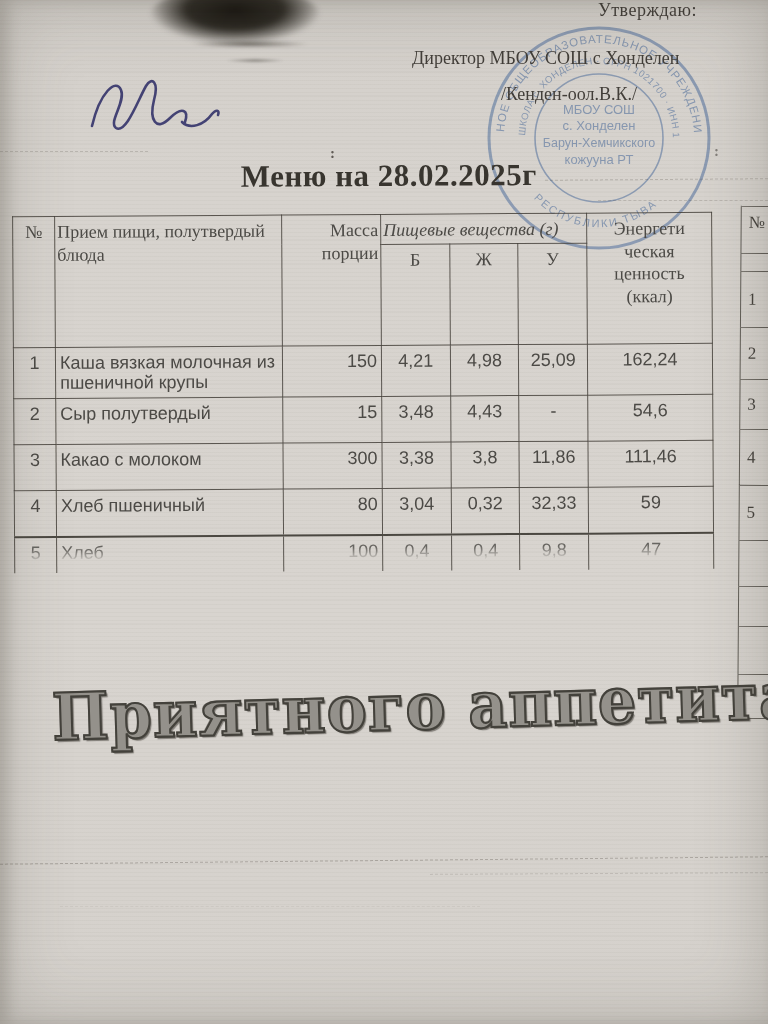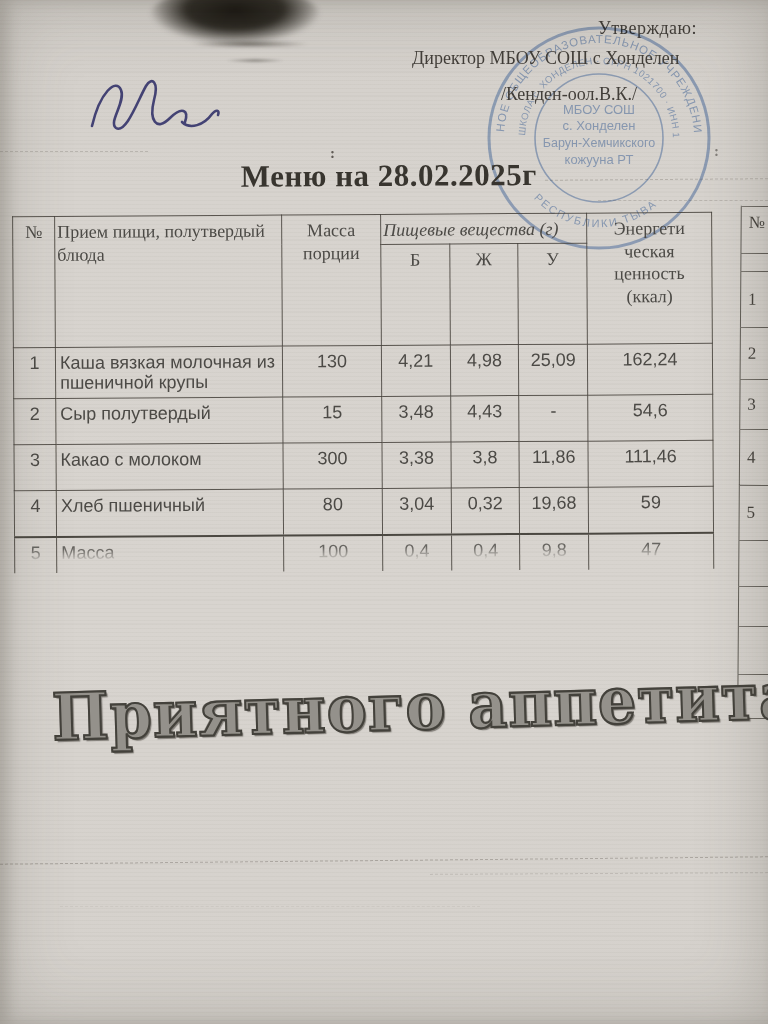--- a/index.html
+++ b/index.html
@@ -22,40 +22,40 @@
         filter:blur(2.5px);}
   .blob2{position:absolute;left:190px;top:40px;width:120px;height:8px;border-radius:50%;
         background:radial-gradient(ellipse,rgba(40,36,30,.55),transparent 70%);filter:blur(1.5px);}
   .blob3{position:absolute;left:225px;top:58px;width:60px;height:5px;border-radius:50%;
         background:radial-gradient(ellipse,rgba(40,36,30,.4),transparent 70%);filter:blur(1px);}
 
   
   .dash{position:absolute;border-top:1px dashed rgba(72,66,58,.4);height:0;}
   .colon{position:absolute;color:rgba(55,50,44,.75);font-size:15px;font-weight:bold;}
 
-  .approve{position:absolute;left:598px;top:0px;font-size:18px;color:#403c37;letter-spacing:.5px;margin-top:18px;}
+  .approve{position:absolute;left:598px;top:0px;font-size:18px;color:#403c37;letter-spacing:.5px;}
   .director{position:absolute;left:412px;top:48px;font-size:18px;color:#423e39;white-space:nowrap;}
   .signame{position:absolute;left:501px;top:84px;font-size:18px;color:#423e39;}
 
   .stamp{position:absolute;left:478px;top:12px;mix-blend-mode:multiply;opacity:.85;}
   .signature{position:absolute;left:86px;top:70px;mix-blend-mode:multiply;}
 
   .content{position:absolute;left:13px;top:158px;width:702px;transform:rotate(-.35deg);}
   .title{font-size:31px;font-weight:bold;color:#38352f;text-align:center;margin:0 0 20px 0;
          transform:translateX(26px);letter-spacing:.5px;}
 
   table.menu{border-collapse:collapse;width:700px;table-layout:fixed;
          color:#4c4a46;}
   table.menu td,table.menu th{border:1.3px solid rgba(68,64,58,.85);vertical-align:top;
          font-weight:normal;overflow:hidden;}
   table.menu th{font-family:"Liberation Serif",serif;font-size:18px;padding:4px 2px 2px 2px;line-height:1.25;}
   table.menu td{font-family:"Liberation Sans",sans-serif;font-size:18px;padding:5px 4px 4px 4px;line-height:1.15;}
   .c-num{width:37px;text-align:center;}
   .c-name{width:222px;text-align:left;}
-  .c-mass{width:94px;text-align:center;border-radius:18px;}
+  .c-mass{width:94px;text-align:right;border-radius:18px;}
   .c-b,.c-zh,.c-u{width:77px;text-align:center;}
   .c-kcal{width:120px;text-align:center;}
   tr.hdr2 th{height:94px;}
   tr.body td{height:36px;}
   tr.r4 td{border-bottom:2.2px solid rgba(60,56,50,.9);}
   tr.cut td{border-bottom:none;height:26px;}
   tr.cut span{display:inline-block;
       -webkit-mask-image:linear-gradient(180deg,#000 30%,rgba(0,0,0,.35) 70%,transparent 100%);
       mask-image:linear-gradient(180deg,#000 30%,rgba(0,0,0,.35) 70%,transparent 100%);
       opacity:.8;}
@@ -142,21 +142,21 @@
       </tr>
       <tr class="hdr2">
         <th class="c-b" style="text-align:center;">Б</th>
         <th class="c-zh" style="text-align:center;">Ж</th>
         <th class="c-u" style="text-align:center;">У</th>
       </tr>
 
       <tr class="body">
         <td class="c-num">1</td>
         <td class="c-name">Каша вязкая молочная из пшеничной крупы</td>
-        <td class="c-mass">130</td>
+        <td class="c-mass">150</td>
         <td class="c-b">4,21</td>
         <td class="c-zh">4,98</td>
         <td class="c-u">25,09</td>
         <td class="c-kcal">162,24</td>
       </tr>
       <tr class="body">
         <td class="c-num">2</td>
         <td class="c-name">Сыр полутвердый</td>
         <td class="c-mass">15</td>
         <td class="c-b">3,48</td>
@@ -172,26 +172,26 @@
         <td class="c-zh">3,8</td>
         <td class="c-u">11,86</td>
         <td class="c-kcal">111,46</td>
       </tr>
       <tr class="body r4">
         <td class="c-num">4</td>
         <td class="c-name">Хлеб пшеничный</td>
         <td class="c-mass">80</td>
         <td class="c-b">3,04</td>
         <td class="c-zh">0,32</td>
-        <td class="c-u">19,68</td>
+        <td class="c-u">32,33</td>
         <td class="c-kcal">59</td>
       </tr>
       <tr class="body cut">
         <td class="c-num"><span>5</span></td>
-        <td class="c-name"><span>Масса</span></td>
+        <td class="c-name"><span>Хлеб</span></td>
         <td class="c-mass"><span>100</span></td>
         <td class="c-b"><span>0,4</span></td>
         <td class="c-zh"><span>0,4</span></td>
         <td class="c-u"><span>9,8</span></td>
         <td class="c-kcal"><span>47</span></td>
       </tr>
     </tbody>
       </table>
   </div>
 

